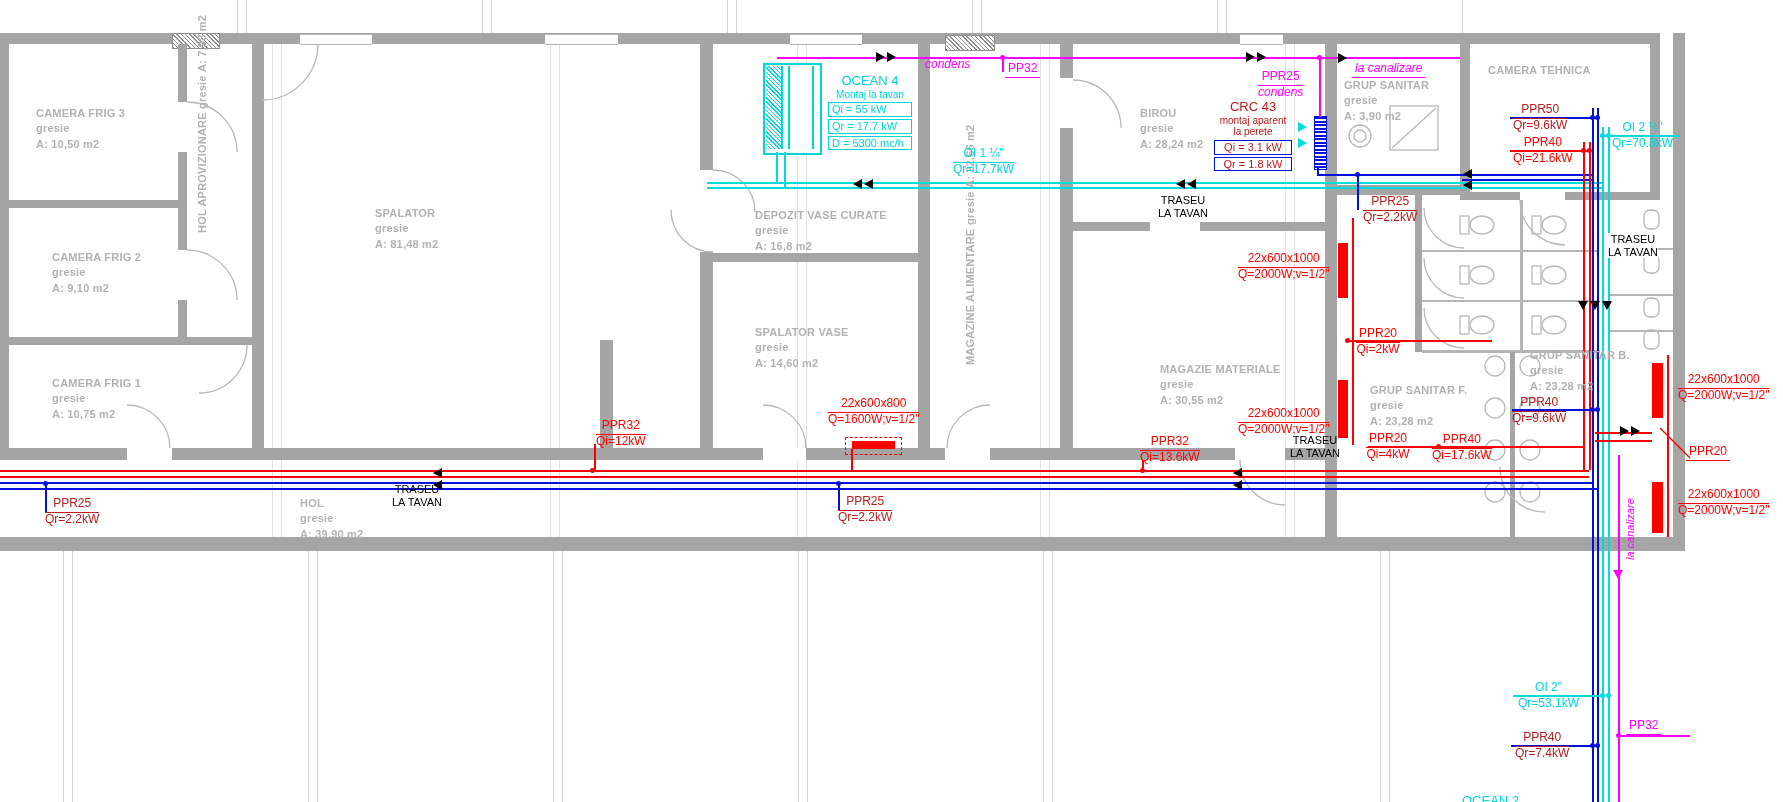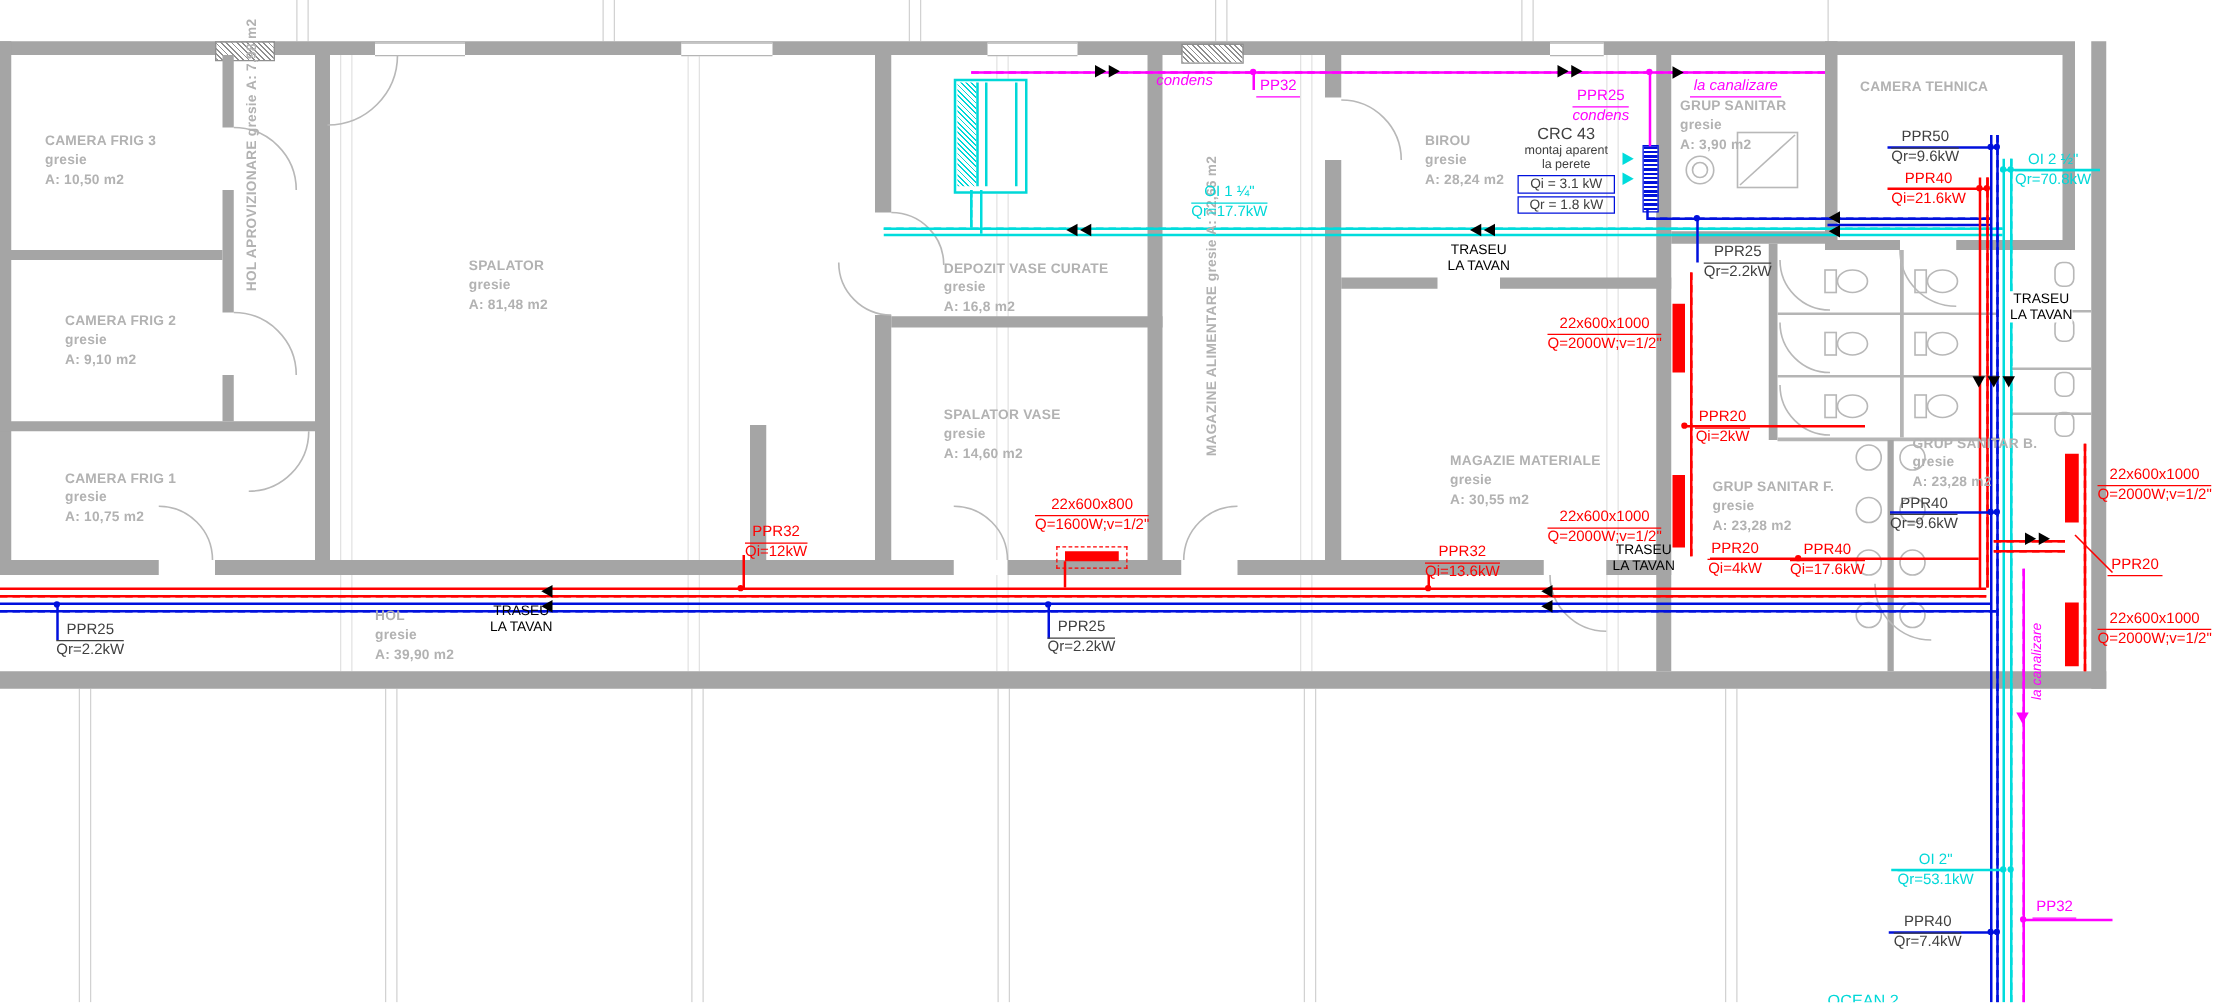--- a/index.html
+++ b/index.html
@@ -13,21 +13,21 @@
   .grid{position:absolute;width:1px;background:#d2d2d2}
   .rl{position:absolute;color:#b2b2b2;font-weight:bold;font-size:11px;line-height:1.4;
       letter-spacing:.2px;white-space:nowrap}
   .rl span{display:block}
   .vert{writing-mode:vertical-rl;transform:rotate(180deg)}
   .vert span{display:inline-block}
   .pl{position:absolute;font-size:12px;line-height:1.15;text-align:center;white-space:nowrap}
   .pl span{display:block}
   .u{border-bottom:1.5px solid currentColor;padding:0 3px 1px}
   .it{font-style:italic}
-  .red{color:#ff0000}.blu{color:#404040}.cyn{color:#00d8d8}.mag{color:#ff00ff}.blk{color:#000}
+  .red{color:#ff0000}.blu{color:#b91c1c}.cyn{color:#00d8d8}.mag{color:#ff00ff}.blk{color:#000}
   .lnh{position:absolute;height:2px}
   .lnv{position:absolute;width:2px}
   .dh{position:absolute;height:0;border-top:2px dashed}
   .dv{position:absolute;width:0;border-left:2px dashed}
   .c-red{background:#ff0000;border-color:#ff0000}
   .c-blu{background:#0010dd;border-color:#0010dd}
   .c-cyn{background:#00dcdc;border-color:#00dcdc}
   .c-mag{background:#ff00ff;border-color:#ff00ff}
   .dot{position:absolute;width:5px;height:5px;border-radius:50%}
   .tr{position:absolute;width:0;height:0;border:5px solid transparent}
@@ -376,26 +376,33 @@
   <div class="rl" style="left:1370px;top:383px">
     <span class="nm">GRUP SANITAR F.</span>
     <span>gresie</span>
     <span>A: 23,28 m2</span>
   </div>
   <div class="rl" style="left:1530px;top:348px">
     <span class="nm">GRUP SANITAR B.</span>
     <span>gresie</span>
     <span>A: 23,28 m2</span>
   </div>
-  <div class="rl" style="left:300px;top:486px">
+  <div class="rl" style="left:300px;top:496px">
     <span class="nm">HOL</span>
     <span>gresie</span>
     <span>A: 39,90 m2</span>
   </div>
 
+  <div class="pl cyn" style="left:828px;top:74px;width:84px">
+    <span class="f13">OCEAN 4</span>
+    <span class="f10">Montaj la tavan</span>
+    <span class="ob">Qi = 55 kW</span>
+    <span class="ob">Qr = 17.7 kW</span>
+    <span class="ob">D = 5300 mc/h</span>
+  </div>
   <div class="pl blu" style="left:1214px;top:100px;width:78px">
     <span class="f13">CRC 43</span>
     <span class="f10">montaj aparent</span>
     <span class="f10">la perete</span>
     <span class="cb">Qi = 3.1 kW</span>
     <span class="cb">Qr = 1.8 kW</span>
   </div>
   <div class="pl cyn f13" style="left:1462px;top:794px">
     <span>OCEAN 2</span>
   </div>

